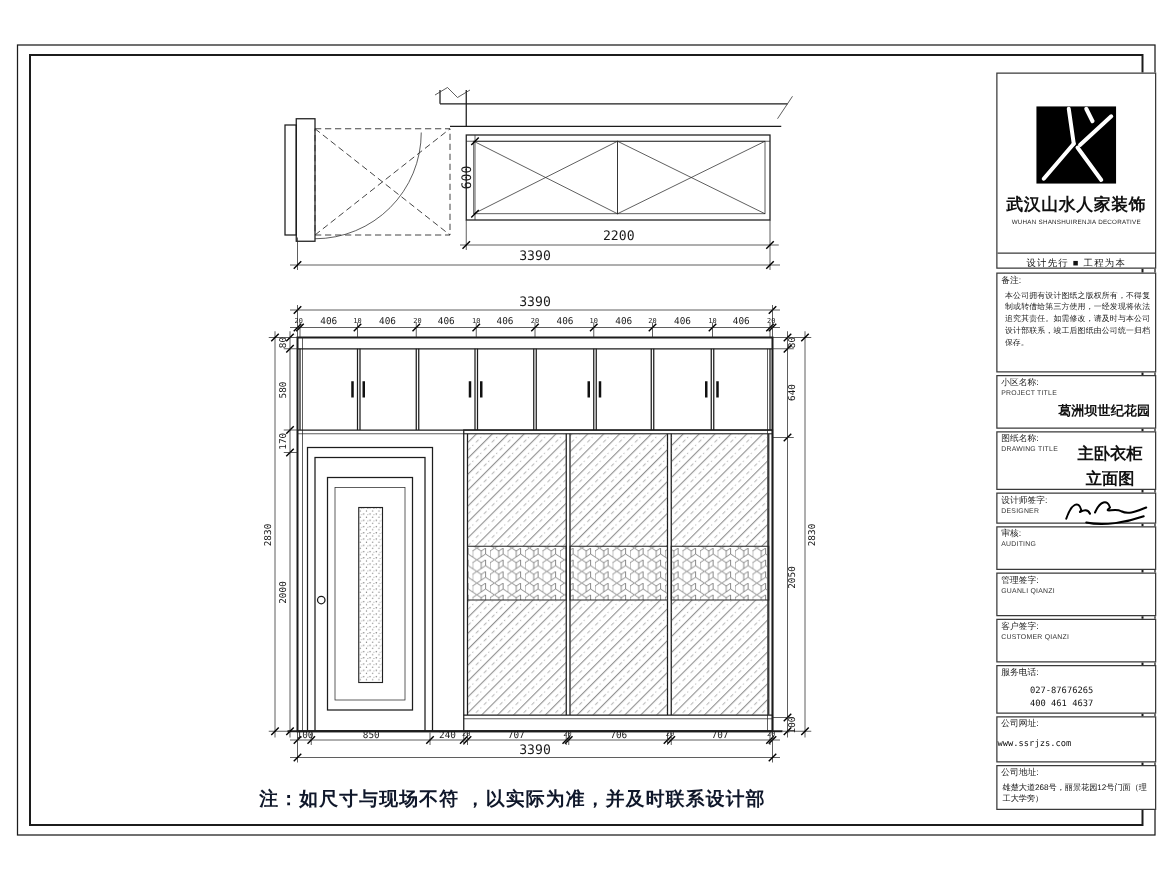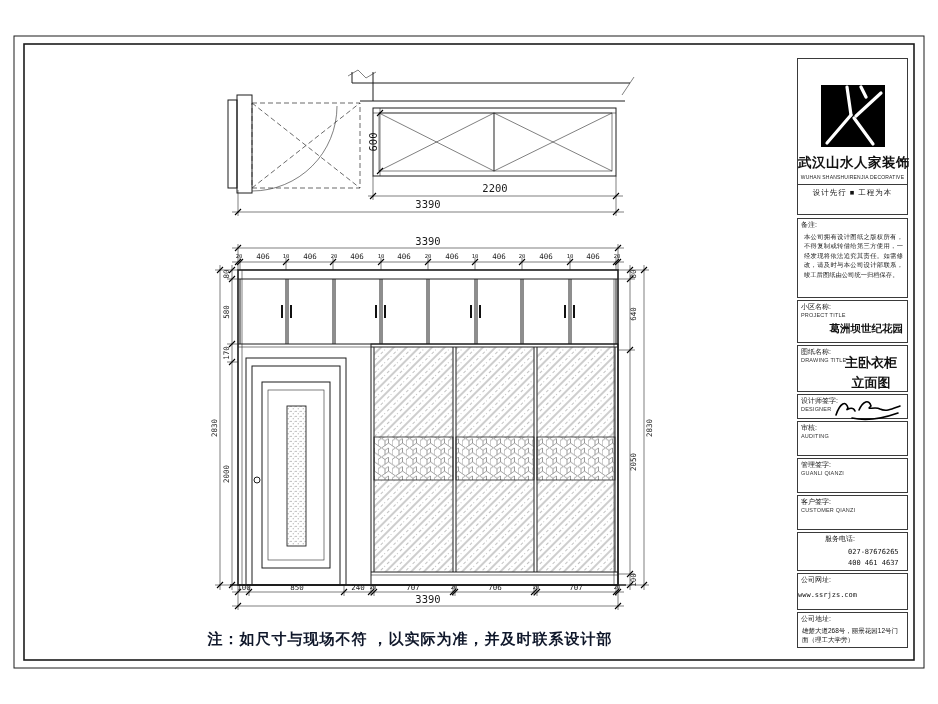--- a/index.html
+++ b/index.html
@@ -11,27 +11,27 @@
   
   .ln   { stroke:#1c1c1c; stroke-width:1; fill:none; }
   .ln2  { stroke:#1c1c1c; stroke-width:1.6; fill:none; }
   .thin { stroke:#2a2a2a; stroke-width:0.6; fill:none; }
   .dash { stroke:#2a2a2a; stroke-width:0.7; fill:none; stroke-dasharray:5 3; }
   .tk   { stroke:#000; stroke-width:1.1; fill:none; }
   .dim  { font-family:"DejaVu Sans Mono","Liberation Mono",monospace; fill:#1a1a1a; }
   .d7 { font-size:7.5px; } .d5 { font-size:5.5px; } .d10 { font-size:10.5px; }
 
   
-  .tb-box { position:absolute; left:797px; width:111px; border:1px solid #3a3a3a; background:#fff; }
+  .tb-box { position:absolute; left:797px; width:128px; border:1px solid #3a3a3a; background:#fff; }
   .tb-label { font-size:7px; color:#222; line-height:1.25; padding:2px 0 0 3px; }
   .tb-label-en { font-size:5.5px; color:#333; padding-left:3px; letter-spacing:.2px; }
   .logo-wrap { text-align:center; }
   .company-cn { font-size:13.5px; font-weight:bold; letter-spacing:.5px; text-align:center; margin-top:3px; white-space:nowrap; }
   .company-en { font-size:5px; text-align:center; letter-spacing:.2px; margin-top:2px; color:#222; }
-  .tagline { font-size:7.5px; text-align:center; border-top:1px solid #3a3a3a; padding:3px 0 2px; margin-top:4px; letter-spacing:1px; }
+  .tagline { font-size:7.5px; text-align:center; border-top:1px solid #3a3a3a; padding:3px 0 2px; margin-top:21px; letter-spacing:1px; }
   .remark-txt { font-size:6.3px; line-height:1.5; padding:2px 4px 0 6px; color:#222; text-align:justify; }
   .val-project { position:absolute; right:4px; bottom:6px; font-size:10.5px; font-weight:bold; white-space:nowrap; }
   .val-drawing { position:absolute; right:10px; top:7px; font-size:13px; font-weight:bold; text-align:center; line-height:1.5; }
   .phone-lines { font-size:7px; line-height:1.6; padding-left:26px; margin-top:3px; font-family:"DejaVu Sans Mono",monospace; }
   .web-line { font-size:7px; margin-top:6px; font-family:"DejaVu Sans Mono",monospace; }
   .addr-line { font-size:6.5px; line-height:1.45; padding:2px 4px 0 4px; }
   #note { position:absolute; left:180px; top:630px; width:460px; text-align:center;
           font-size:15px; font-weight:bold; letter-spacing:1px; color:#0f172a; }
   #signature { position:absolute; right:3px; top:2px; }
 </style>
@@ -410,21 +410,21 @@
   <div class="tb-box" style="top:458px; height:35px;">
     <div class="tb-label">管理签字:</div>
     <div class="tb-label-en">GUANLI QIANZI</div>
   </div>
 
   <div class="tb-box" style="top:495px; height:35px;">
     <div class="tb-label">客户签字:</div>
     <div class="tb-label-en">CUSTOMER QIANZI</div>
   </div>
 
-  <div class="tb-box" style="top:532px; height:39px;padding-left:24px;">
+  <div class="tb-box" style="top:532px; height:39px;">
     <div class="tb-label">服务电话:</div>
     <div class="phone-lines">
       <div>027-87676265</div>
       <div>400 461 4637</div>
     </div>
   </div>
 
   <div class="tb-box" style="top:573px; height:37px;">
     <div class="tb-label">公司网址:</div>
     <div class="web-line">www.ssrjzs.com</div>

